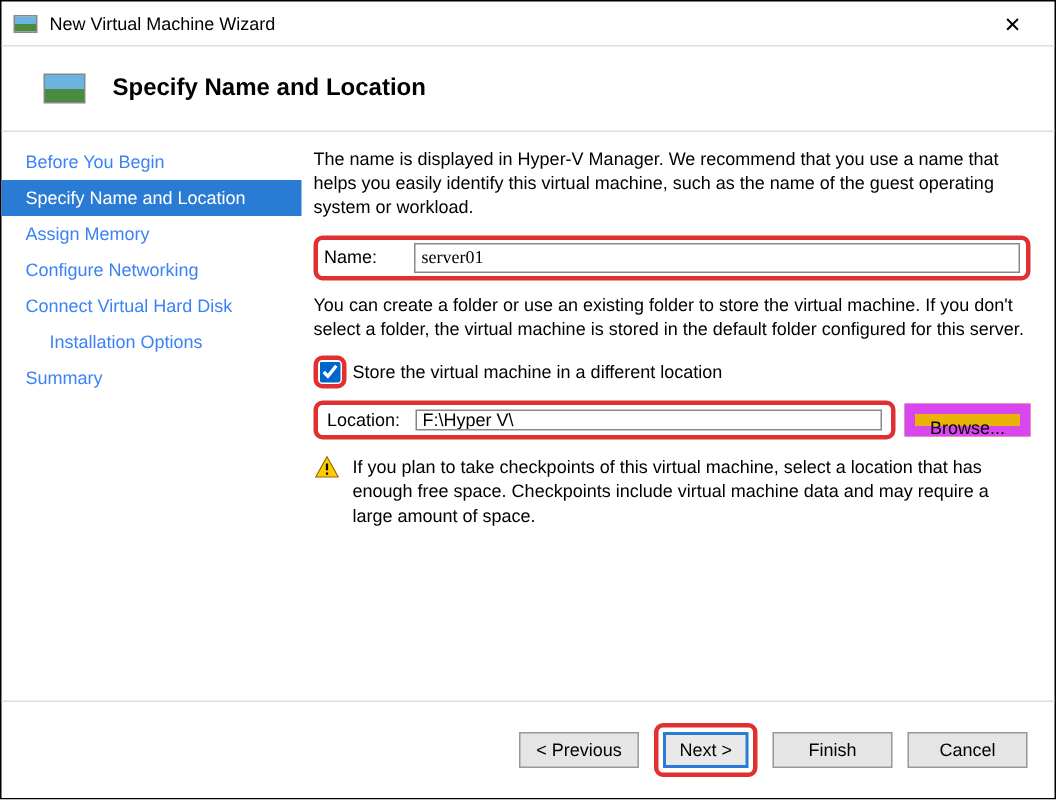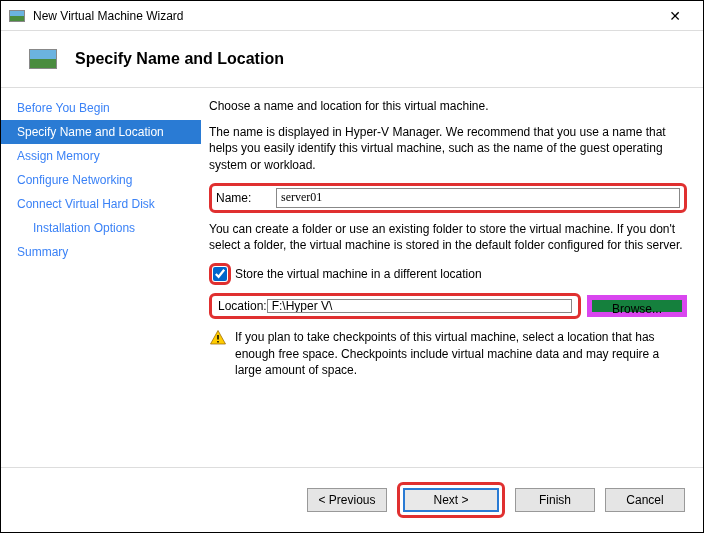--- a/index.html
+++ b/index.html
@@ -20,30 +20,30 @@
   .content { flex: 1; padding: 10px 16px 10px 8px; font-size: 12px; line-height: 1.35; }
   .content p { margin-bottom: 10px; }
   .row { display: flex; align-items: center; margin-bottom: 6px; }
   .row label { width: 60px; }
   .row input[type=text] { flex: 1; border: 1px solid #888; padding: 2px 4px; font-size: 12px; height: 20px; font-family: Liberation Serif, serif;}
   .highlight-red { border: 3px solid #e03030; border-radius: 6px; padding: 2px 4px; margin-bottom: 8px; }
   .highlight-red-small { border: 3px solid #e03030; border-radius: 6px; padding: 1px; display: inline-flex; align-items: center; justify-content: center; }
   .checkbox-row { display: flex; align-items: center; margin-bottom: 8px; gap: 4px;}
   input[type=checkbox] { width: 14px; height: 14px; accent-color: #0066cc; }
   .loc-row { display: flex; align-items: center; gap: 6px; }
-  .loc-box { display:flex; align-items:center; flex:1; padding: 2px 6px;}
+  .loc-box { display:flex; align-items:center; flex:1; gap: 10px; padding: 2px 6px;}
   .loc-box span.lab { }
   .loc-text { flex:1; border:1px solid #888; padding:2px 4px; font-size:12px; height:14px; font-family:inherit;}
-  .browse-btn { border:5px solid #d946ef; background:#15803d; padding: 2px 20px; font-size:12px; height:22px; cursor:pointer; font-family:inherit;}
+  .browse-btn { border:7px solid #d946ef; background:#eab308; padding: 2px 10px; font-size:12px; height:22px; cursor:pointer; font-family:inherit;}
   .warning-row { display:flex; gap:8px; margin-top:10px; align-items:flex-start;}
   .warn-icon svg { width:18px; height:18px; }
   .footer { border-top: 1px solid #ddd; padding: 14px 18px; display: flex; justify-content: flex-end; gap: 10px; align-items: center; }
   .footer button { border:1px solid #999; background:#e5e5e5; padding: 4px 0; width: 80px; font-size:12px; cursor:pointer; font-family:inherit;}
   .footer .next-wrap { border: 3px solid #e03030; border-radius: 6px; padding: 3px; }
-  .footer .next-btn { border: 2px solid #2a7bd4; background:#e9e9e9; width:96px; padding:3px 0;text-align:center;}
+  .footer .next-btn { border: 2px solid #2a7bd4; background:#e9e9e9; width:57px; padding:3px 0;text-align:center;}
 </style>
 </head>
 <body>
 
 <div class="window">
 
   <div class="titlebar">
     <div class="icon"></div>
     <div class="title">New Virtual Machine Wizard</div>
     <div class="close">✕</div>
@@ -60,21 +60,20 @@
       <div class="item">Before You Begin</div>
       <div class="item active">Specify Name and Location</div>
       <div class="item">Assign Memory</div>
       <div class="item">Configure Networking</div>
       <div class="item">Connect Virtual Hard Disk</div>
       <div class="item indent">Installation Options</div>
       <div class="item">Summary</div>
     </div>
 
     <div class="content">
-      <p>Choose a name and location for this virtual machine.</p>
       <p>The name is displayed in Hyper-V Manager. We recommend that you use a name that helps you easily identify this virtual machine, such as the name of the guest operating system or workload.</p>
 
       <div class="highlight-red">
         <div class="row" style="margin-bottom:0">
           <label>Name:</label>
           <input type="text" value="server01" style="">
         </div>
       </div>
 
       <p>You can create a folder or use an existing folder to store the virtual machine. If you don't select a folder, the virtual machine is stored in the default folder configured for this server.</p>

